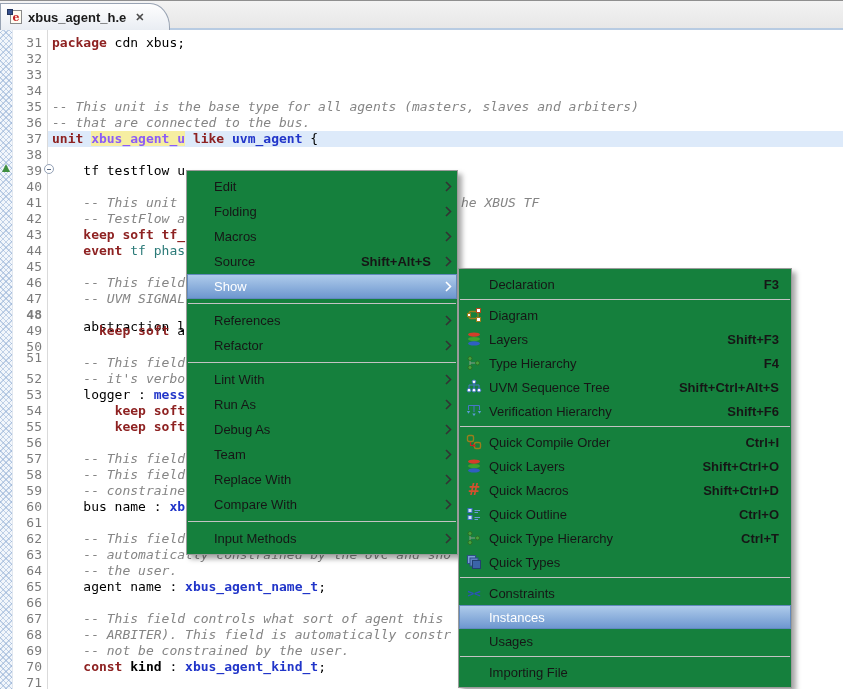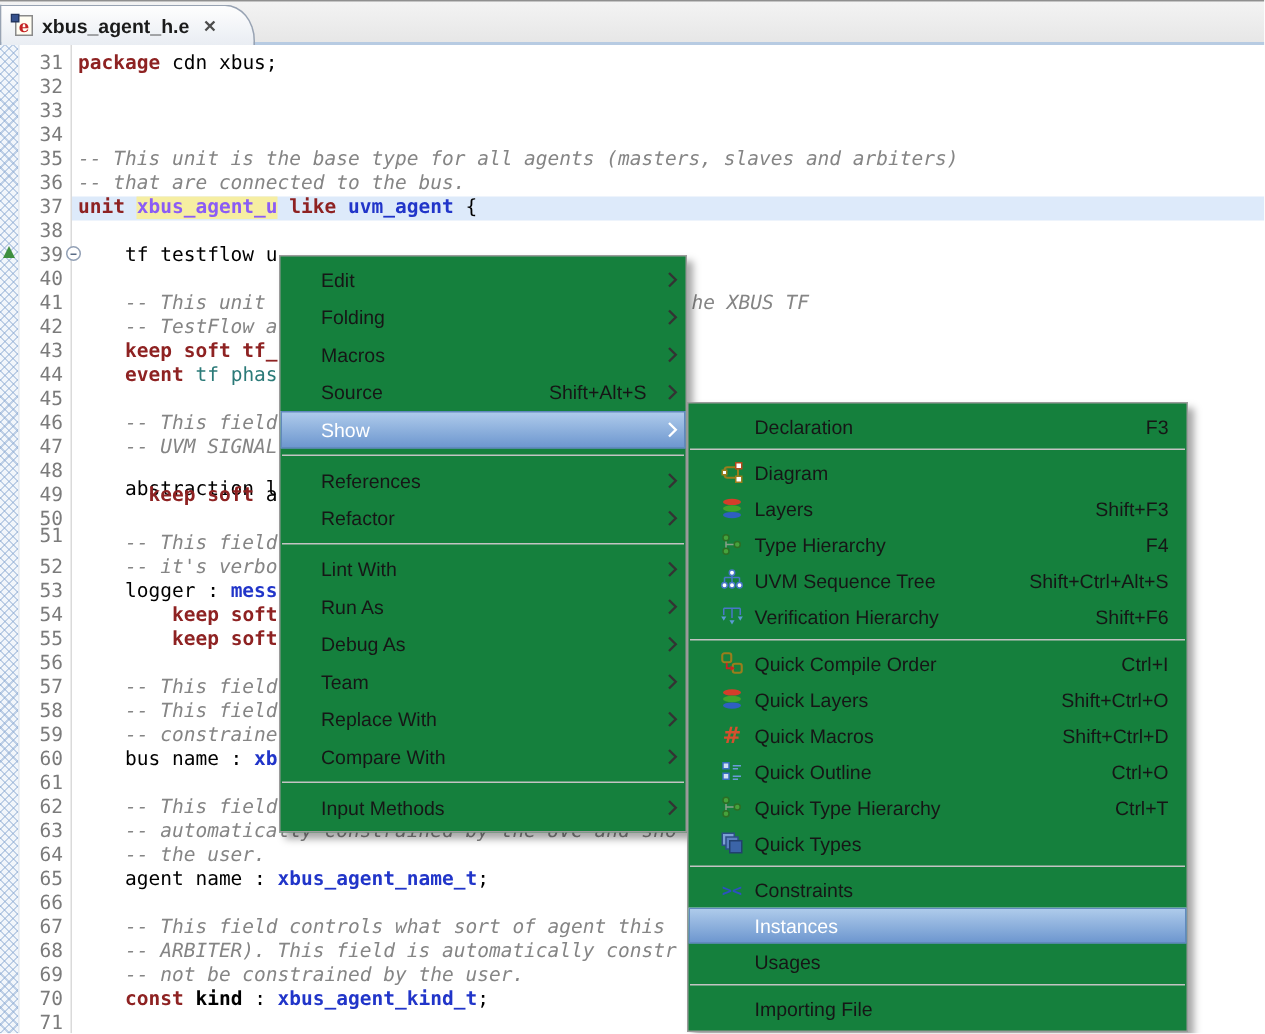--- a/index.html
+++ b/index.html
@@ -44,24 +44,24 @@
   .pl{color:#000;}
   .occ{background:#f6eea2;font-weight:bold;color:#8b5cf6;}
   .rfrag{position:absolute;left:409px;top:0;}
 
   
   .menu{position:absolute;background:#15803d;border:1px solid #9b9b9b;box-sizing:border-box;
         padding:3px 0;box-shadow:4px 4px 5px rgba(0,0,0,.35);font-size:13px;color:#161616;}
   #ctxmenu{left:186px;top:140px;width:272px;z-index:20;}
   #submenu{left:458px;top:238px;width:334px;z-index:30;}
   .mitem{display:flex;align-items:center;height:25px;box-sizing:border-box;padding-left:27px;}
-  #submenu .mitem{height:24px;padding-left:21px;}
+  #submenu .mitem{height:24px;padding-left:7px;}
   .micon{width:16px;height:16px;flex:none;margin-right:7px;display:inline-block;}
   .lbl{white-space:nowrap;}
-  .sc{margin-left:auto;white-space:nowrap;padding-right:8px;}
+  .sc{margin-left:auto;white-space:nowrap;padding-right:8px;font-weight:bold;}
   #submenu .sc{padding-right:12px;}
   .arr{width:18px;flex:none;text-align:center;color:#333;display:flex;justify-content:center;}
   .msep{height:1px;background:#c3c3c3;}
   #ctxmenu .msep{margin:4px 1px;}
   #submenu .msep{margin:3px 1px;}
   .hl{background:linear-gradient(#b1cdec,#6b95ce);color:#fff;box-shadow:inset 0 0 0 1px #6189bd;}
   .hl .arr{color:#fff;}
 </style>
 </head>
 <body>
@@ -97,21 +97,21 @@
         <div class="lnum" style="top: 117px;">38</div>
         <div class="lnum" style="top: 133px;">39</div>
         <div class="lnum" style="top: 149px;">40</div>
         <div class="lnum" style="top: 165px;">41</div>
         <div class="lnum" style="top: 181px;">42</div>
         <div class="lnum" style="top: 197px;">43</div>
         <div class="lnum" style="top: 213px;">44</div>
         <div class="lnum" style="top: 229px;">45</div>
         <div class="lnum" style="top: 245px;">46</div>
         <div class="lnum" style="top: 261px;">47</div>
-        <div class="lnum" style="top: 277px;">48</div>
+        <div class="lnum" style="top: 277px; font-weight: bold;">48</div>
         <div class="lnum" style="top: 293px;">49</div>
         <div class="lnum" style="top: 309px;">50</div>
         <div class="lnum" style="top: 320px;">51</div>
         <div class="lnum" style="top: 341px;">52</div>
         <div class="lnum" style="top: 357px;">53</div>
         <div class="lnum" style="top: 373px;">54</div>
         <div class="lnum" style="top: 389px;">55</div>
         <div class="lnum" style="top: 405px;">56</div>
         <div class="lnum" style="top: 421px;">57</div>
         <div class="lnum" style="top: 437px;">58</div>

